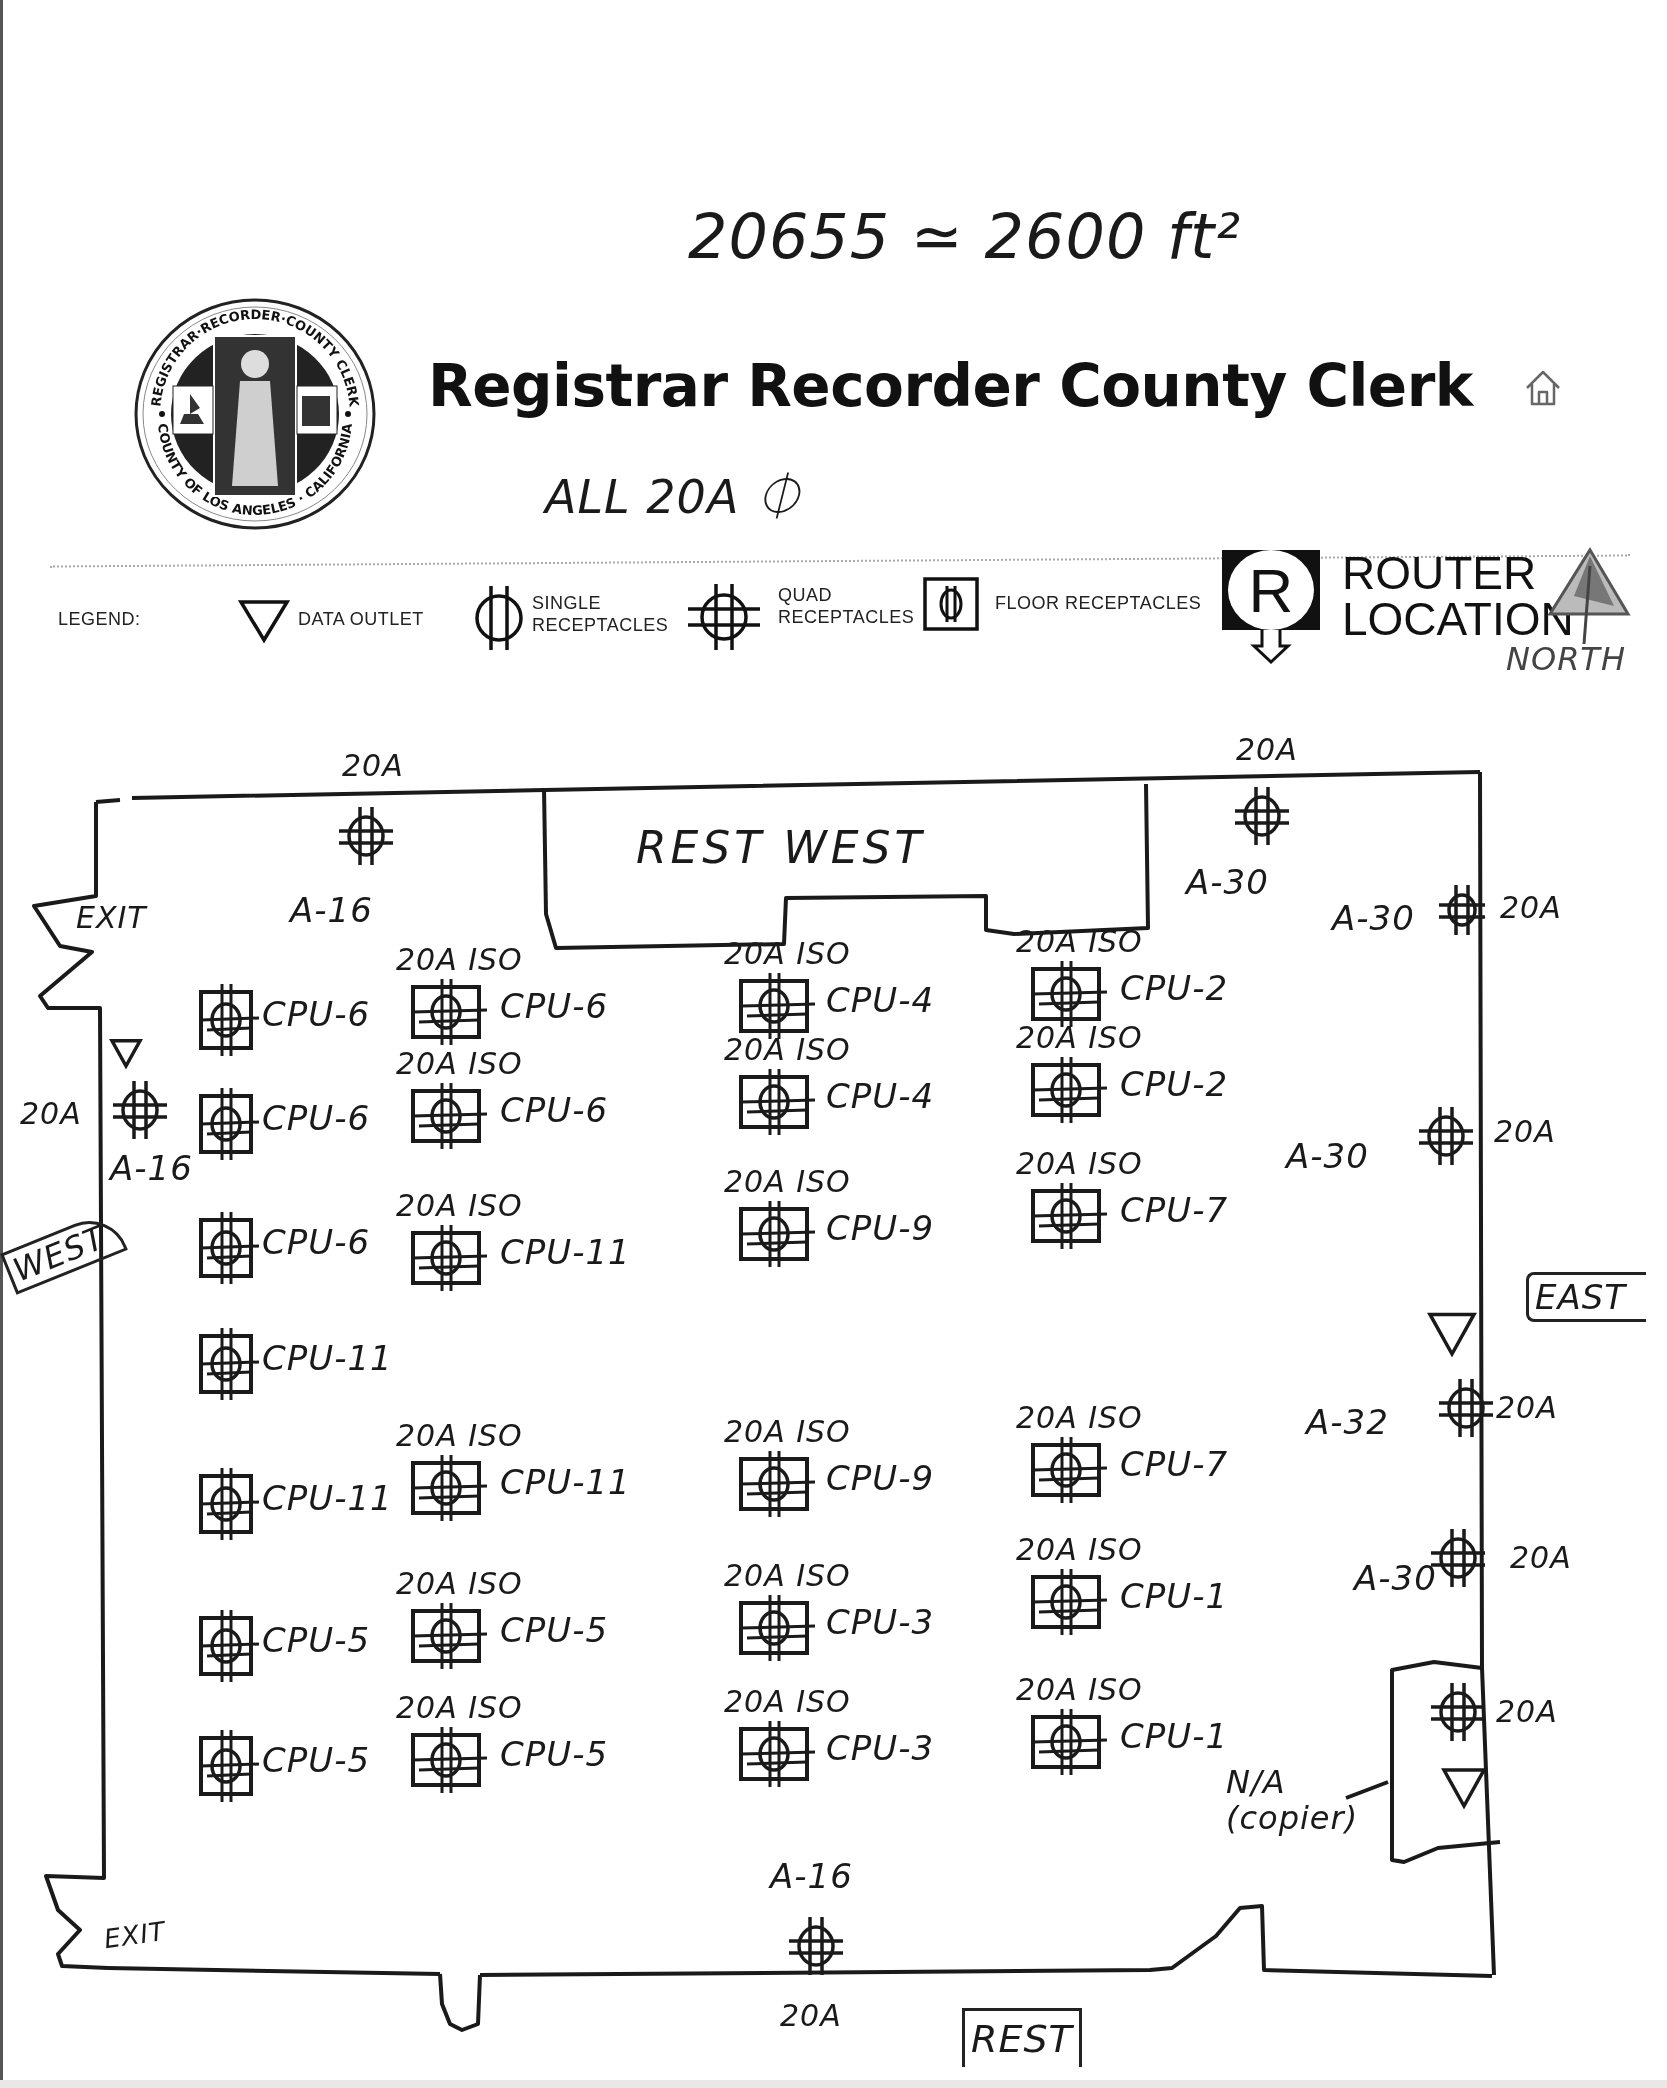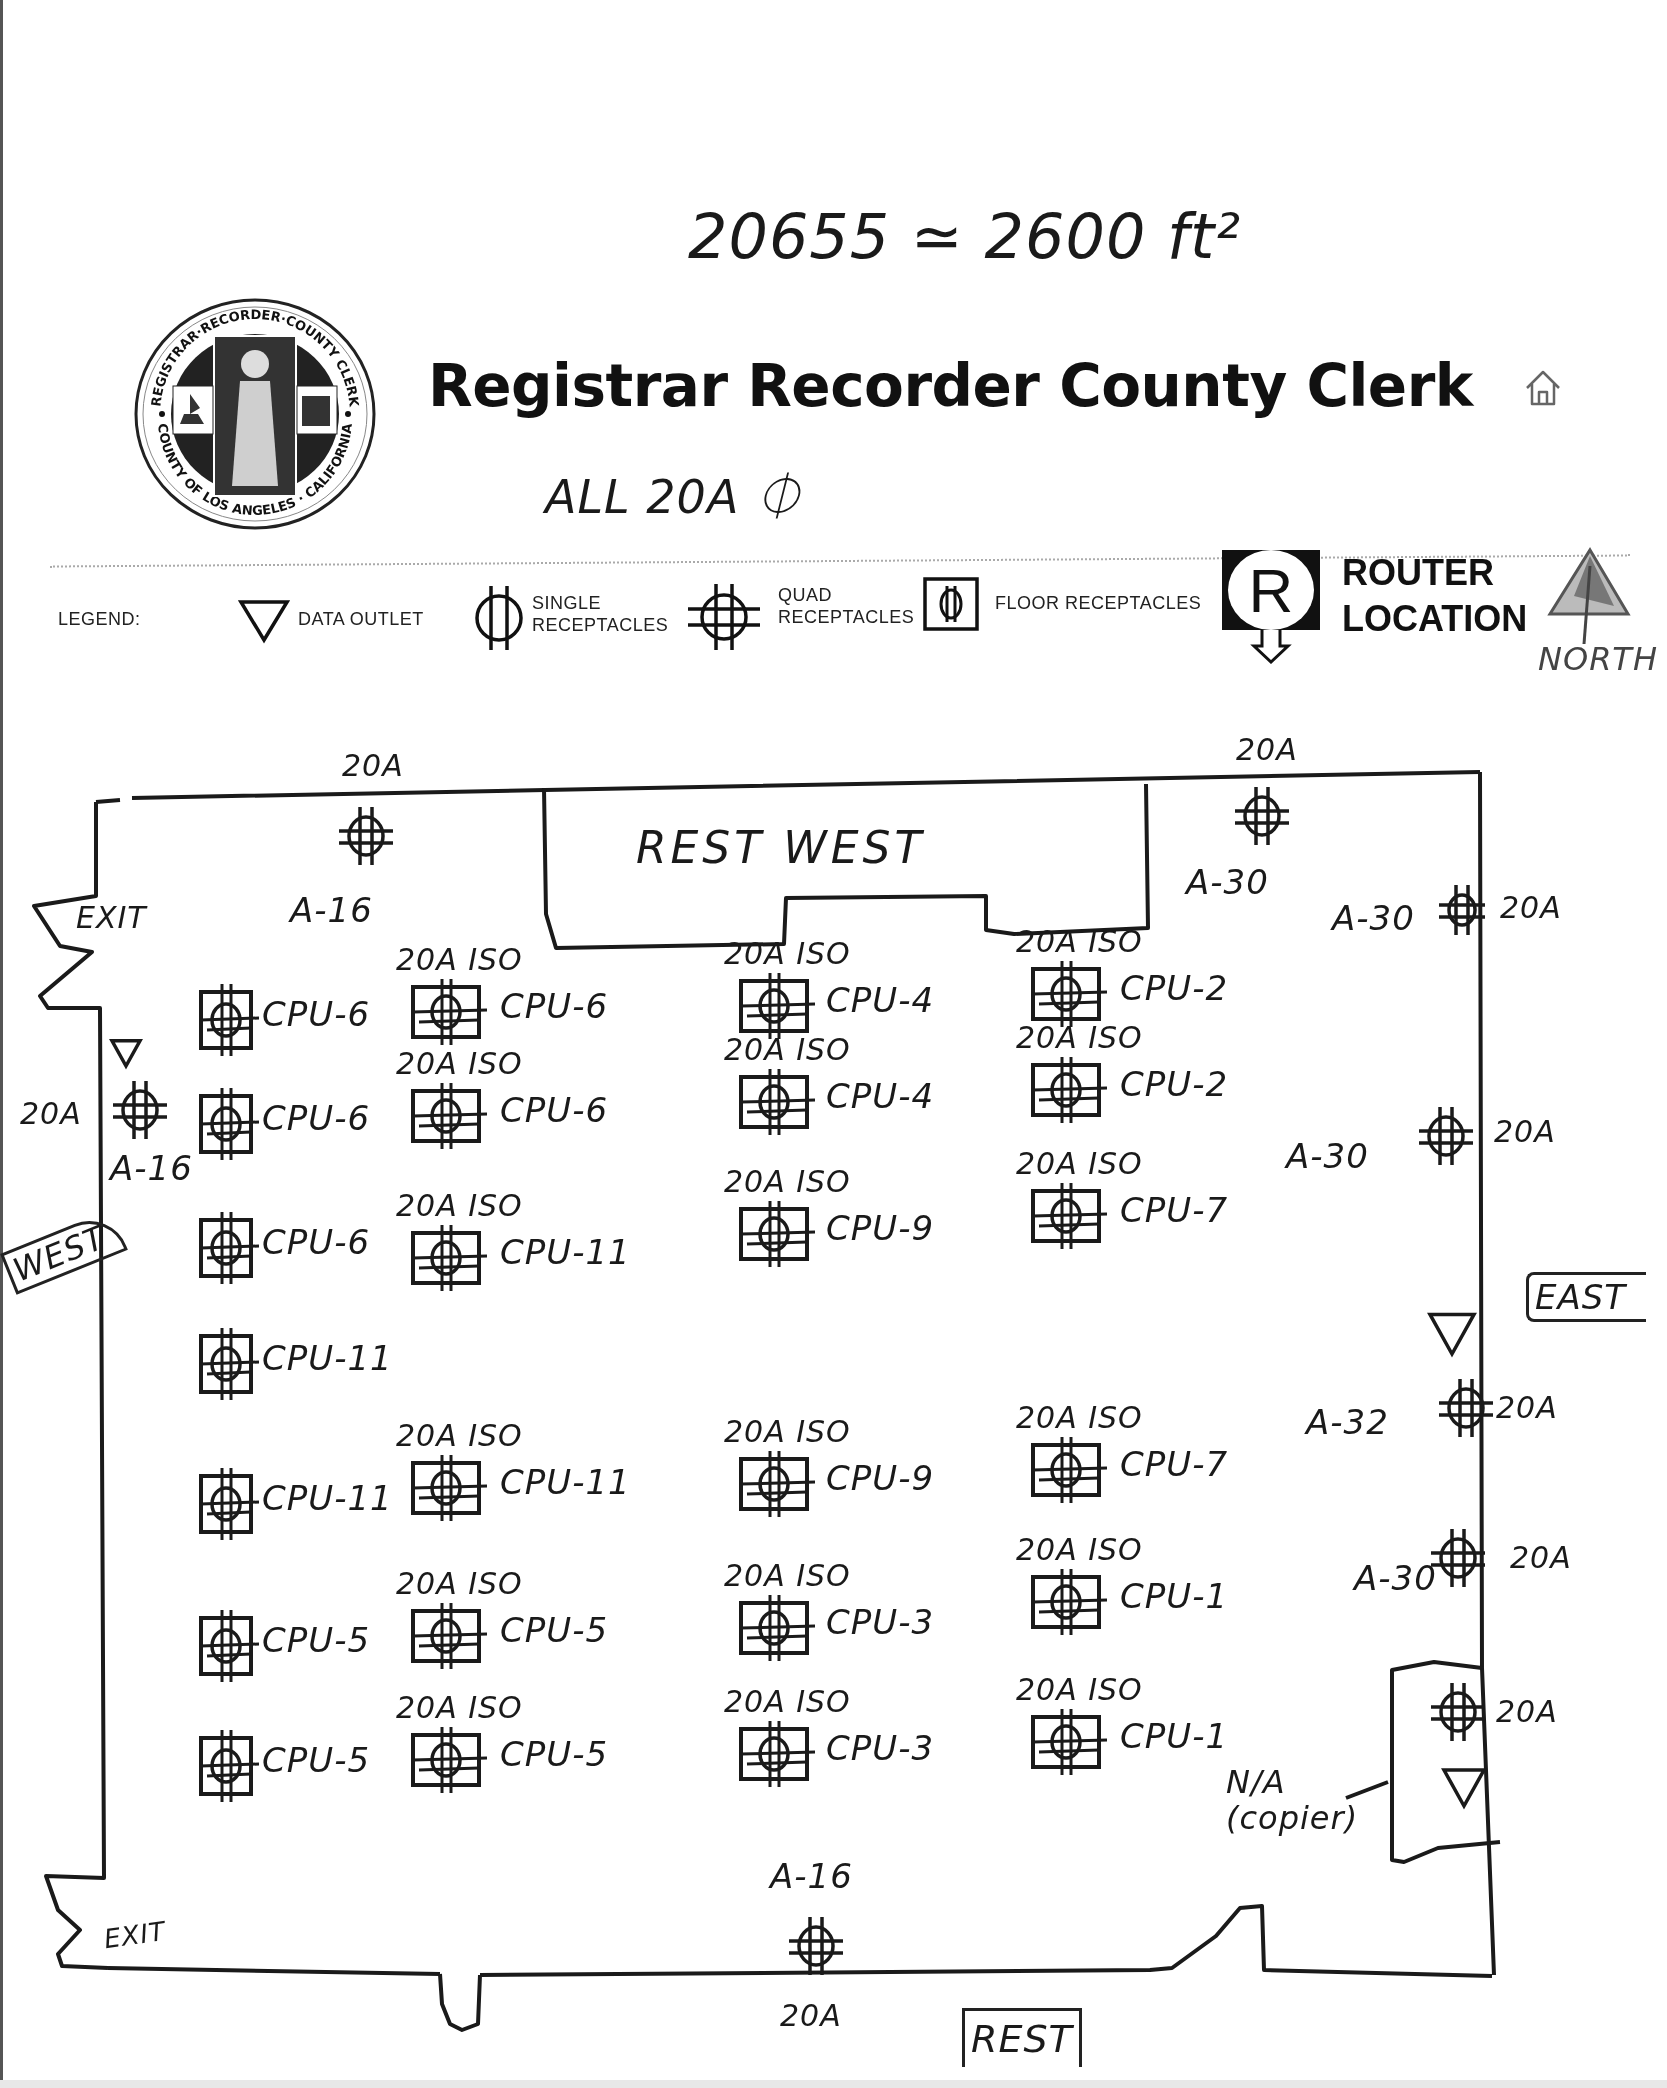--- a/index.html
+++ b/index.html
@@ -5,21 +5,21 @@
   html,body{margin:0;padding:0;background:#fff;}
   body{width:1667px;height:2088px;position:relative;overflow:hidden;font-family:"Liberation Sans",sans-serif;color:#111;}
   .edge-left{position:absolute;left:0;top:0;width:3px;height:2088px;background:#555;}
   .edge-bottom{position:absolute;left:0;top:2080px;width:1667px;height:8px;background:#e8e8e8;}
   .hand{position:absolute;font-family:"DejaVu Sans",sans-serif;font-style:oblique;color:#1a1a1a;white-space:nowrap;letter-spacing:1px;}
   #title{position:absolute;left:428px;top:352px;font-family:"DejaVu Sans",sans-serif;font-weight:bold;font-size:58px;letter-spacing:-0.5px;color:#111;}
   #home-icon{position:absolute;left:1524px;top:368px;width:38px;height:40px;}
   #seal{position:absolute;left:132px;top:296px;width:246px;height:236px;}
   .rule{position:absolute;left:50px;top:560px;width:1580px;height:0;border-top:2px dotted #aaa;transform:rotate(-0.4deg);}
   .legend-text{position:absolute;font-family:"Liberation Sans",sans-serif;font-size:18px;letter-spacing:0.5px;color:#222;line-height:22px;}
-  .router-text{position:absolute;font-family:"Liberation Sans",sans-serif;font-size:36px;color:#111;line-height:46px;font-weight:bold;}
+  .router-text{position:absolute;font-family:"Liberation Sans",sans-serif;font-size:46px;color:#111;line-height:46px;}
   svg.plan{position:absolute;left:0;top:0;}
 </style>
 </head>
 <body>
 
 <div class="edge-left"></div>
 <div class="edge-bottom"></div>
 
 <div class="hand" style="left:688px;top:200px;font-size:62px;">20655   ≃ 2600 ft²</div>
 
@@ -100,21 +100,21 @@
 <div class="router-text" style="left:1342px;top:550px;">
   <div>ROUTER</div>
   <div>LOCATION</div>
 </div>
 
 <svg style="position:absolute;left:1544px;top:546px;" width="90" height="100" viewBox="0 0 90 100">
   <path d="M46 4 L84 68 L6 68 Z" fill="#bbb" stroke="#555" stroke-width="3"></path>
   <path d="M46 10 L70 60 L30 50 Z" fill="#777"></path>
   <line x1="46" y1="20" x2="40" y2="98" stroke="#444" stroke-width="3"></line>
 </svg>
-<div class="hand" style="left:1506px;top:640px;font-size:32px;color:#444;margin-left:32px;">NORTH</div>
+<div class="hand" style="left:1506px;top:640px;font-size:32px;color:#444;">NORTH</div>
 
 <svg class="plan" id="plan" width="1667" height="2088" viewBox="0 0 1667 2088">
   <g fill="none" stroke="#1a1a1a" stroke-width="4" stroke-linejoin="round">
 
     <path d="M96 802 L120 800 M132 798 L545 790 L1480 772"></path>
 
     <path d="M1480 772 L1482 1668 L1494 1975"></path>
 
     <path d="M96 802 L96 896 L34 906 L60 946 L92 952 L40 996 L48 1008 L100 1008 L104 1878 L46 1876 L58 1910 L80 1930 L58 1954 L62 1966 L108 1968"></path>
 

